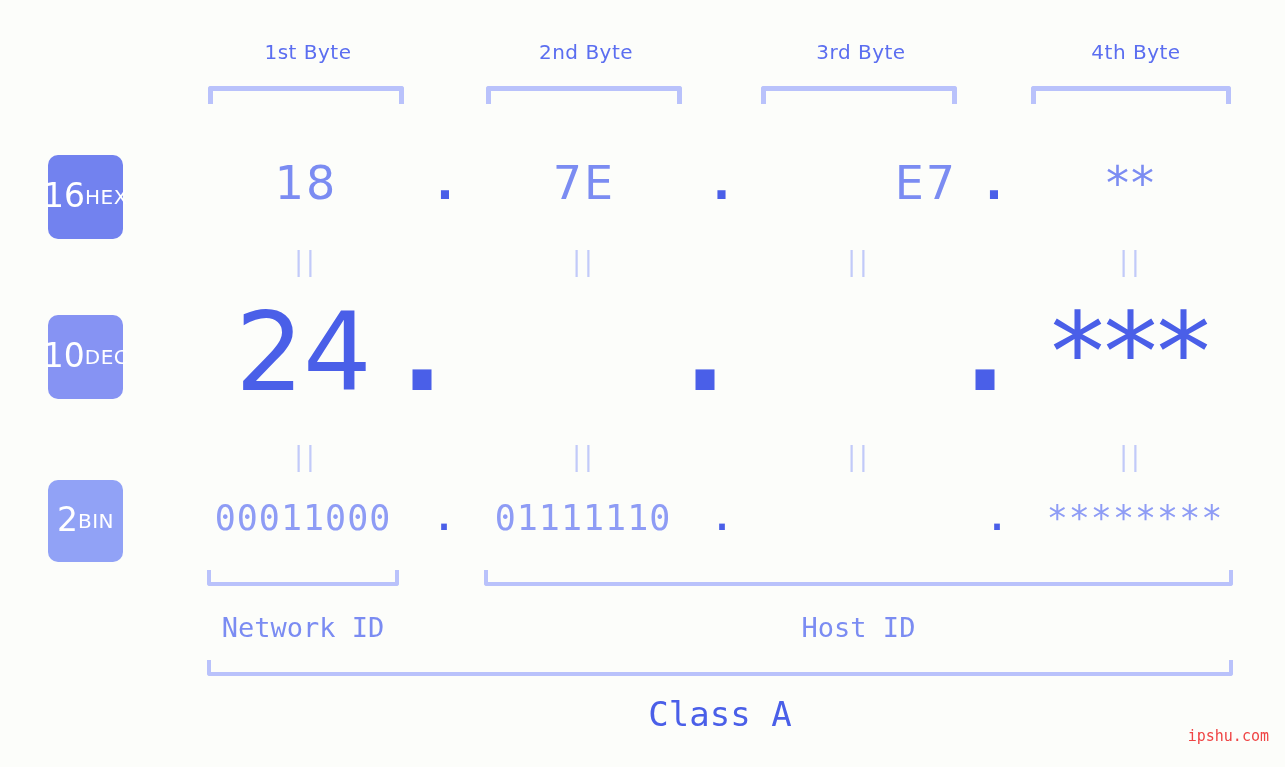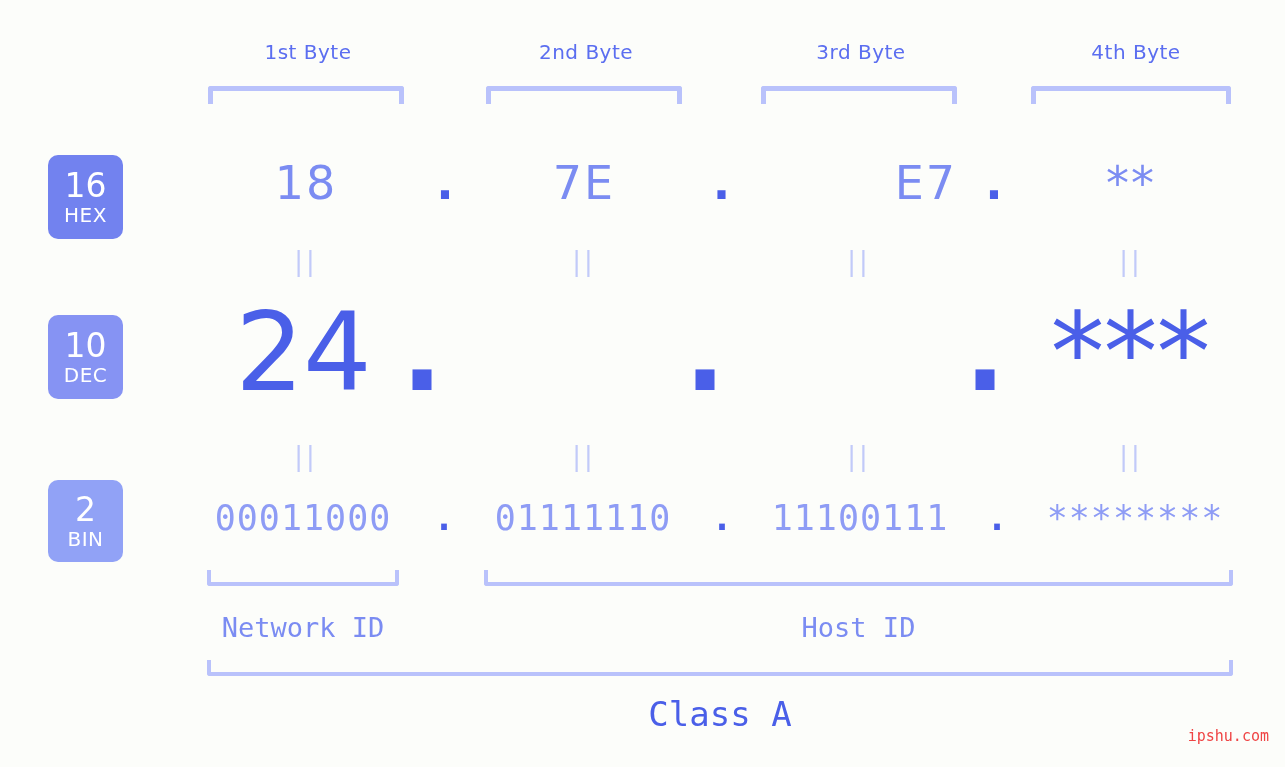--- a/index.html
+++ b/index.html
@@ -56,21 +56,21 @@
   
   .badge {
     position: absolute;
     left: 48px;
     width: 75px;
     border-radius: 10px;
     color: #ffffff;
     text-align: center;
     font-family: "DejaVu Sans", sans-serif;
     display: flex;
-    flex-direction: column;
+    flex-direction: row;
     align-items: center;
     justify-content: center;
     line-height: 1;
   }
   .badge .num {
     font-size: 33px;
     font-weight: 400;
     margin-bottom: 3px;
   }
   .badge .abbr {
@@ -237,21 +237,20 @@
   <div class="eq" style="left:208px; top:441px; width:196px;">||</div>
   <div class="eq" style="left:486px; top:441px; width:196px;">||</div>
   <div class="eq" style="left:761px; top:441px; width:196px;">||</div>
   <div class="eq" style="left:1031px; top:441px; width:200px;">||</div>
 
   <div class="row" style="top:498px; height:48px;">
     <div class="cell bin-val" style="left:203px; top:0; width:200px;">00011000</div>
     <div class="dot bin-dot" style="left:403px; top:0; width:82px;">.</div>
     <div class="cell bin-val" style="left:483px; top:0; width:200px;">01111110</div>
     <div class="dot bin-dot" style="left:683px; top:0; width:78px;">.</div>
-    <div class="cell bin-val" style="left:760px; top:0; width:200px;">11100111</div>
     <div class="dot bin-dot" style="left:960px; top:0; width:74px;">.</div>
     <div class="cell bin-val" style="left:1035px; top:0; width:200px;">********</div>
   </div>
 
   <div class="bracket up thin" style="left:207px; top:570px; width:192px; height:16px;"></div>
   <div class="bracket up thin" style="left:484px; top:570px; width:749px; height:16px;"></div>
 
   <div class="id-label" style="left:484px; top:612px; width:749px;">Host ID</div>
   <div class="id-label" style="left:207px; top:612px; width:192px;">Network ID</div>
 

